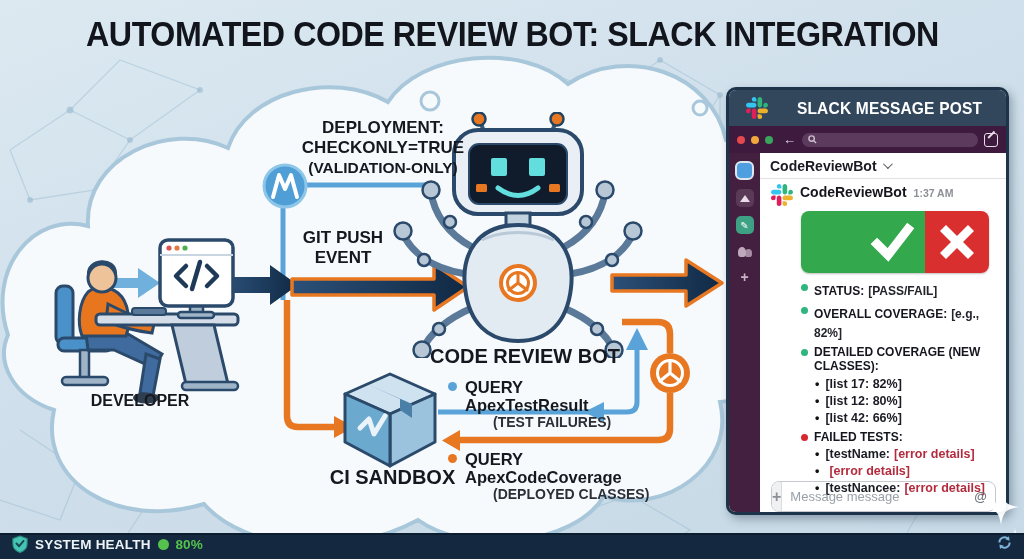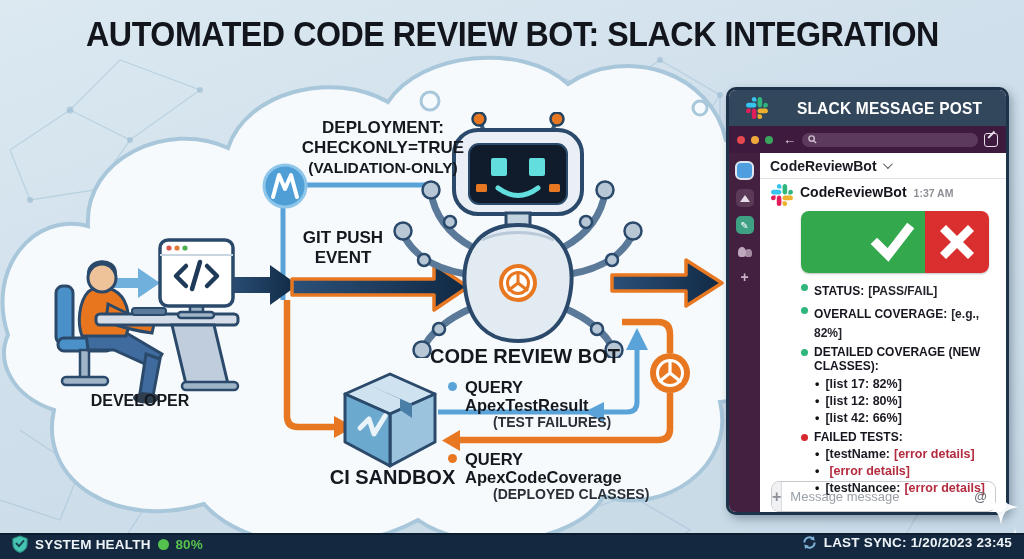--- a/index.html
+++ b/index.html
@@ -449,19 +449,18 @@
       <span class="bb-dot"></span>
       <span class="bb-val">80%</span>
     </div>
     <div class="bb-right">
       <svg width="15" height="15" viewBox="0 0 16 16">
         <path d="M2.5,8 A5.5,5.5 0 0 1 12,4.2" fill="none" stroke="#7fb3d9" stroke-width="2"></path>
         <polygon points="12.8,1.2 13.4,6 8.8,4.6" fill="#7fb3d9"></polygon>
         <path d="M13.5,8 A5.5,5.5 0 0 1 4,11.8" fill="none" stroke="#7fb3d9" stroke-width="2"></path>
         <polygon points="3.2,14.8 2.6,10 7.2,11.4" fill="#7fb3d9"></polygon>
       </svg>
-      <span class="bb-label">LAST SYNC: 1/20/2023 23:45</span>
     </div>
   </div>
 
   <h1 class="title"><span>AUTOMATED CODE REVIEW BOT: SLACK INTEGRATION</span></h1>
 
 </div>
 
 </body></html>

